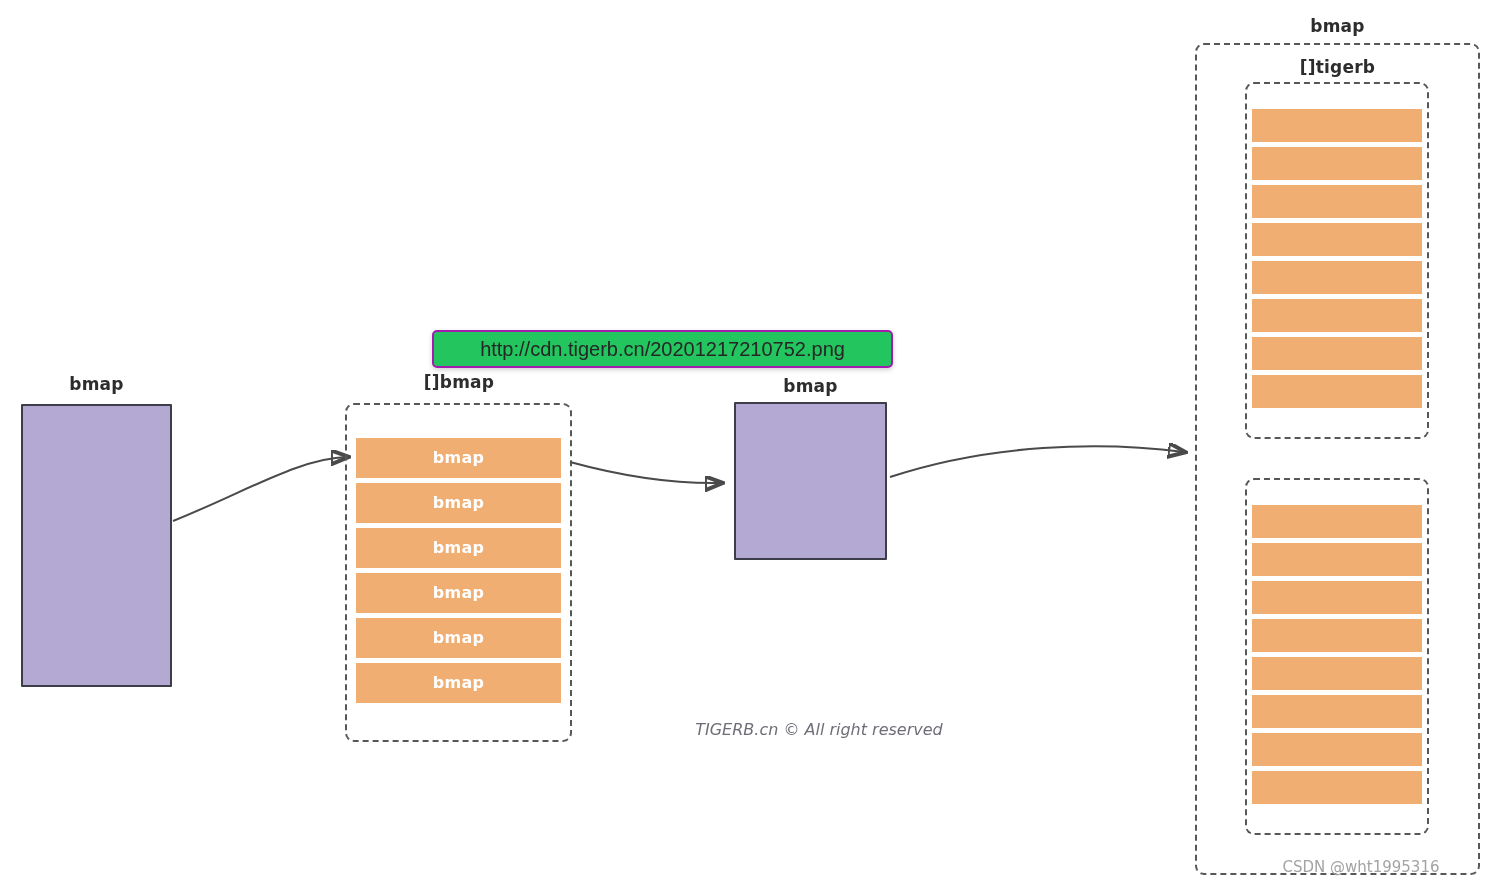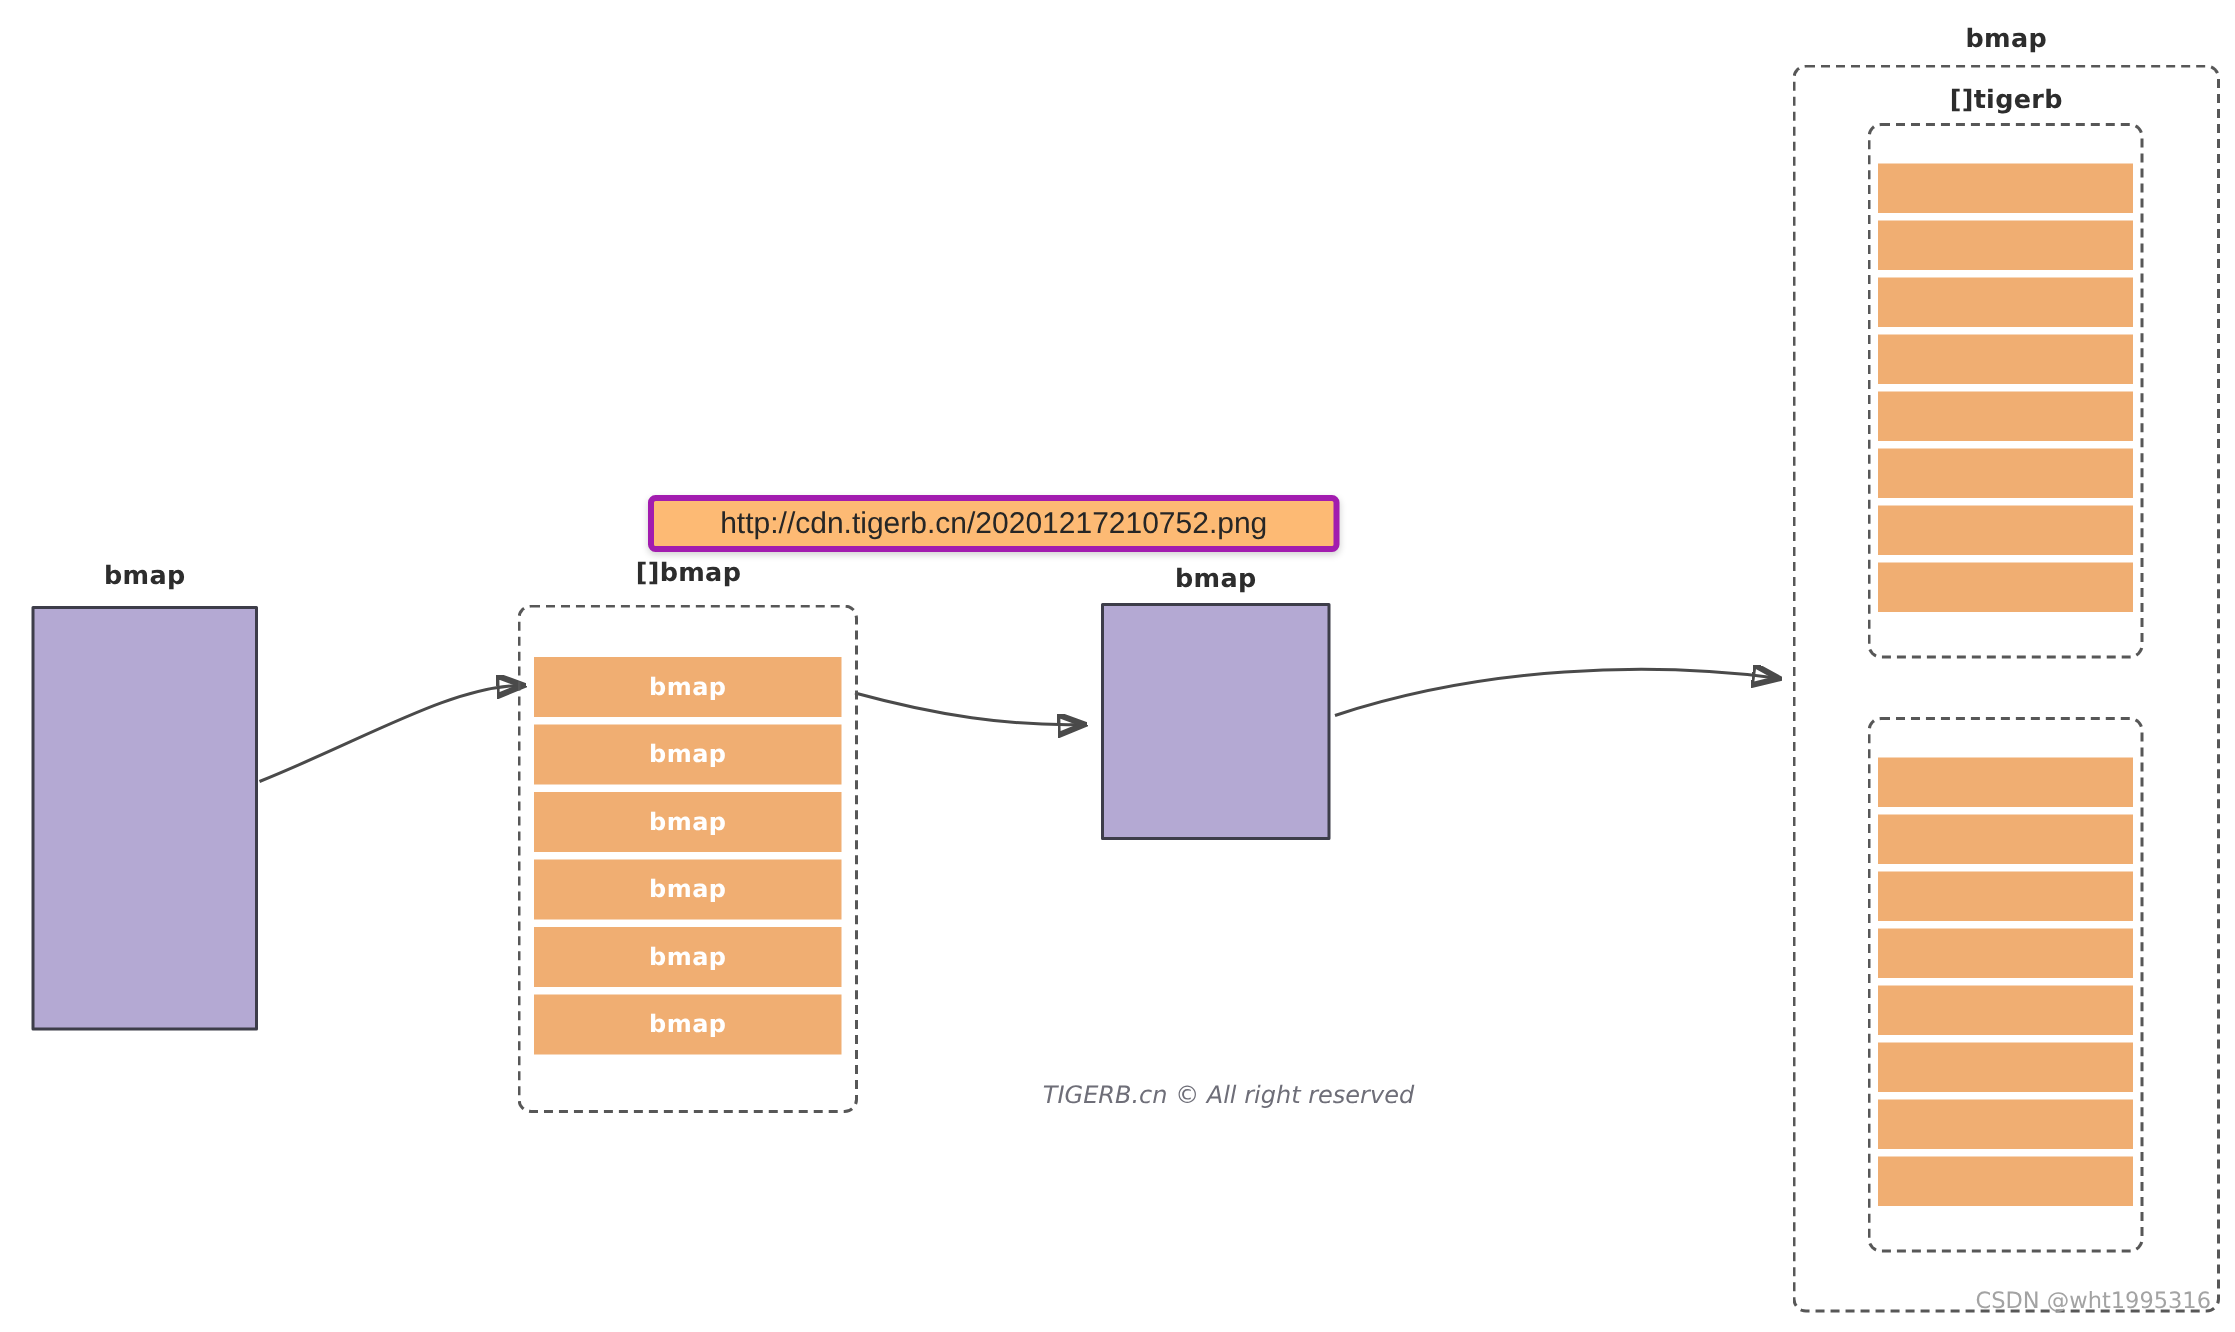--- a/index.html
+++ b/index.html
@@ -48,22 +48,22 @@
     text-align: center;
     color: #ffffff;
     font-weight: bold;
     font-size: 16px;
     letter-spacing: 0.3px;
   }
   .tooltip {
     position: absolute;
     left: 432px; top: 330px;
     width: 461px; height: 38px;
-    background: #fdba74;
-    border: 4px solid #a21caf;
+    background: #22c55e;
+    border: 2px solid #a21caf;
     border-radius: 5px;
     box-shadow: 0 2px 5px rgba(0,0,0,0.18);
     box-sizing: border-box;
     display: flex; align-items: center; justify-content: center;
     font-family: "Liberation Sans", sans-serif;
     font-size: 20px;
     color: #262626;
     white-space: nowrap;
   }
   .wm-tigerb {
@@ -74,21 +74,21 @@
     font-size: 16px;
     color: #6e6e78;
     text-align: center;
     white-space: nowrap;
   }
   .wm-csdn {
     position: absolute;
     left: 1248px; top: 858px; width: 226px;
     font-size: 15px;
     color: #a3a3a3;
-    text-align: right;
+    text-align: center;
     white-space: nowrap;
   }
 </style>
 </head>
 <body>
 
 <div class="stage">
 
   <svg class="arrows" viewBox="0 0 1490 888">
     <defs>

